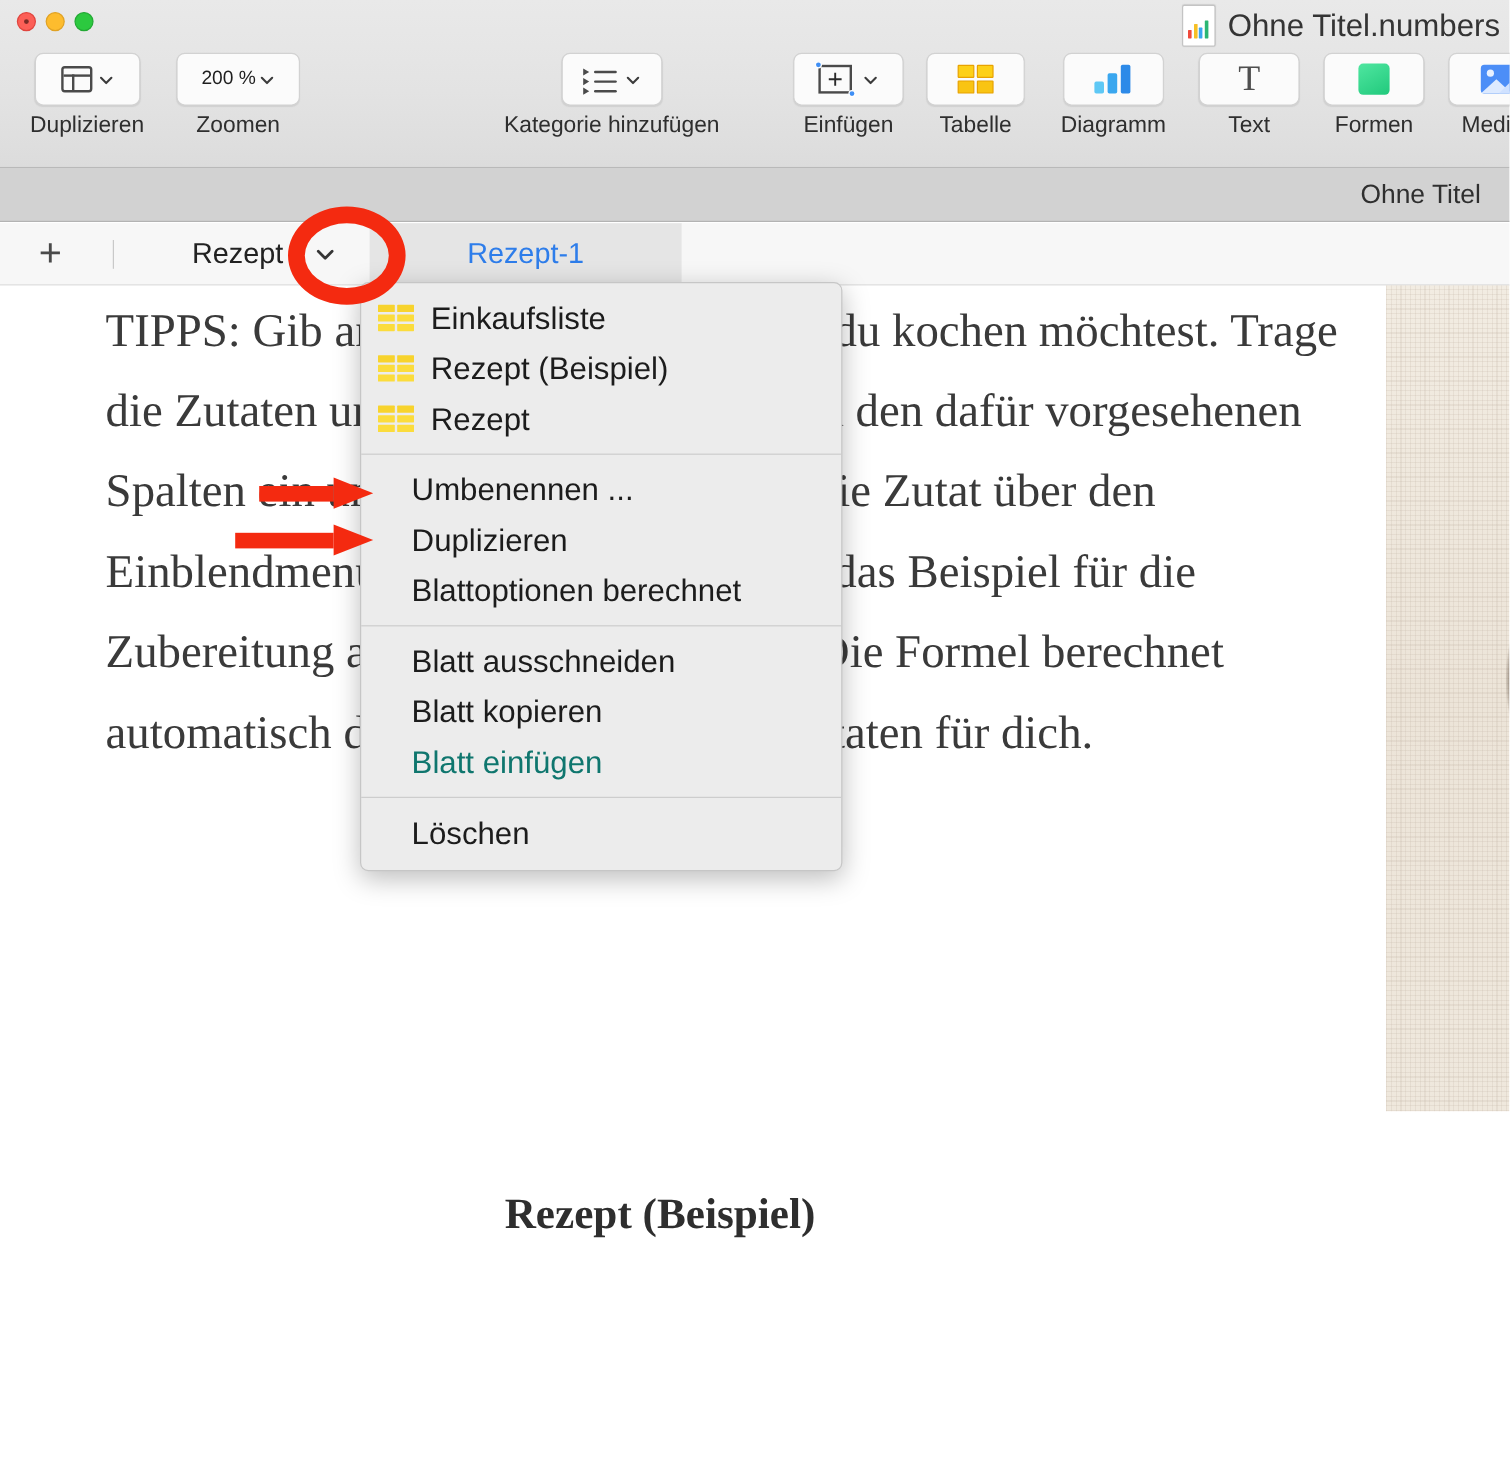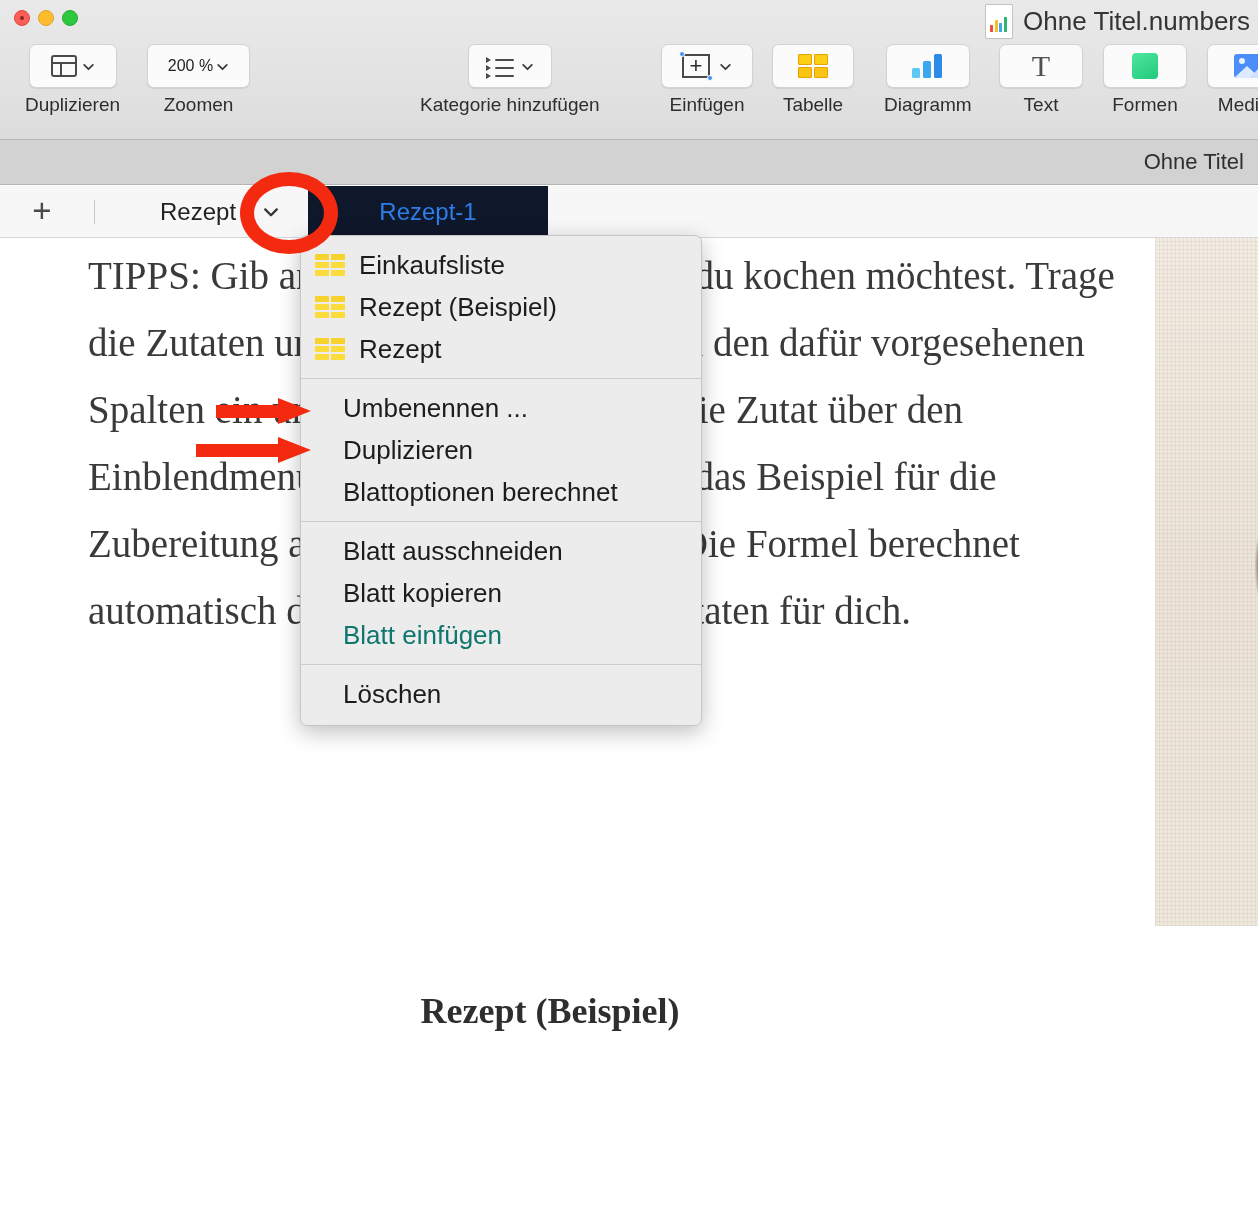--- a/index.html
+++ b/index.html
@@ -81,41 +81,41 @@
   .ico-media{width:30px;height:24px;border-radius:3px;background:#4c8ef7;position:relative;overflow:hidden;}
   .ico-media .sun{position:absolute;left:5px;top:4px;width:6px;height:6px;border-radius:50%;background:#e8f1ff;}
   .ico-media .mt{position:absolute;left:0;bottom:0;width:0;height:0;border-left:13px solid transparent;border-right:13px solid transparent;border-bottom:12px solid #ddeaff;}
   .ico-media .mt2{position:absolute;right:-3px;bottom:0;width:0;height:0;border-left:9px solid transparent;border-right:9px solid transparent;border-bottom:9px solid #cfe1ff;}
 
   
   .subbar{
     position:absolute;left:0;top:140px;width:1258px;height:45px;
     background:#d2d2d2;border-bottom:1px solid #b3b3b3;box-sizing:border-box;
   }
-  .subbar .name{position:absolute;right:14px;top:9px;font-size:22px;color:#2f2f2f;white-space:nowrap;}
+  .subbar .name{position:absolute;right:24px;top:9px;font-size:22px;color:#2f2f2f;white-space:nowrap;}
 
   
   .tabbar{
     position:absolute;left:0;top:186px;width:1258px;height:52px;
     background:#f7f7f7;border-bottom:1px solid #d7d7d7;box-sizing:border-box;
   }
   .plus{
     position:absolute;left:27px;top:11px;width:30px;height:30px;
     color:#4a4a4a;font-size:33px;line-height:28px;text-align:center;font-weight:300;
   }
   .vsep{position:absolute;left:94px;top:14px;width:1px;height:24px;background:#c9c9c9;}
   .tab{
     position:absolute;top:0;height:51px;display:flex;align-items:center;
     box-sizing:border-box;
   }
   .tab .t-label{font-size:24px;white-space:nowrap;}
   .tab.inactive{left:120px;width:188px;background:transparent;}
   .tab.inactive .t-label{color:#222;padding-left:40px;}
   .tab.inactive .t-chev{position:absolute;right:28px;top:17px;}
-  .tab.active{left:308px;width:240px;background:#0f172a;justify-content:center;}
+  .tab.active{left:308px;width:260px;background:#e5e5e5;justify-content:center;}
   .tab.active .t-label{color:#2e7dea;}
 
   
   .circ{
     position:absolute;left:240px;top:172px;width:98px;height:82px;
     border:14px solid #f42a10;border-radius:50%;box-sizing:border-box;z-index:60;
   }
 
   
   .canvas{

